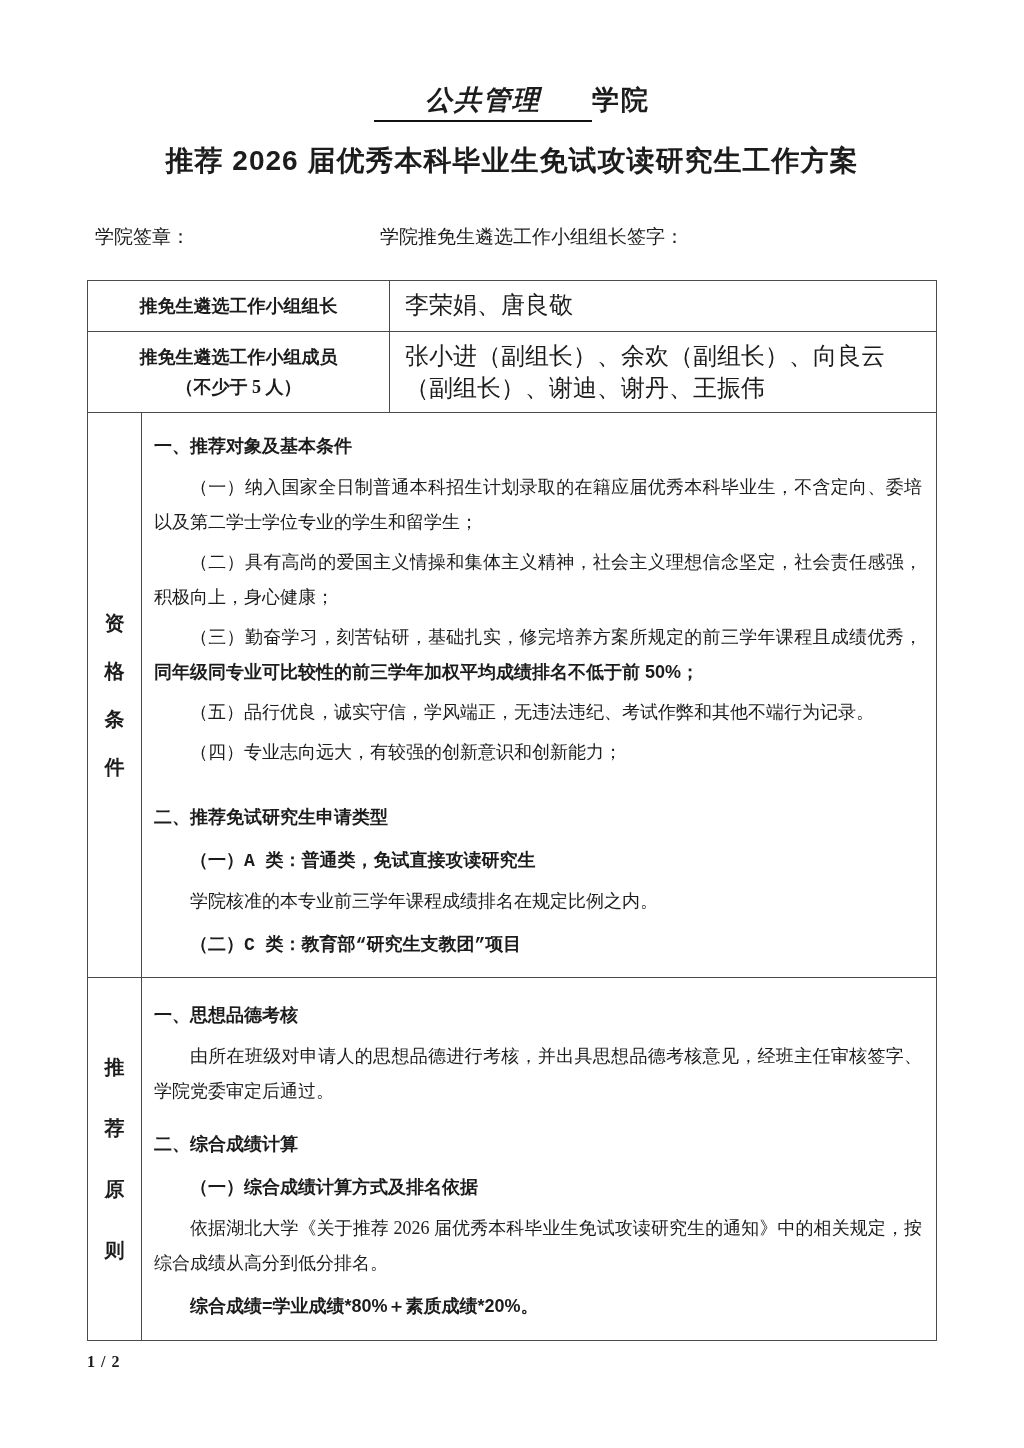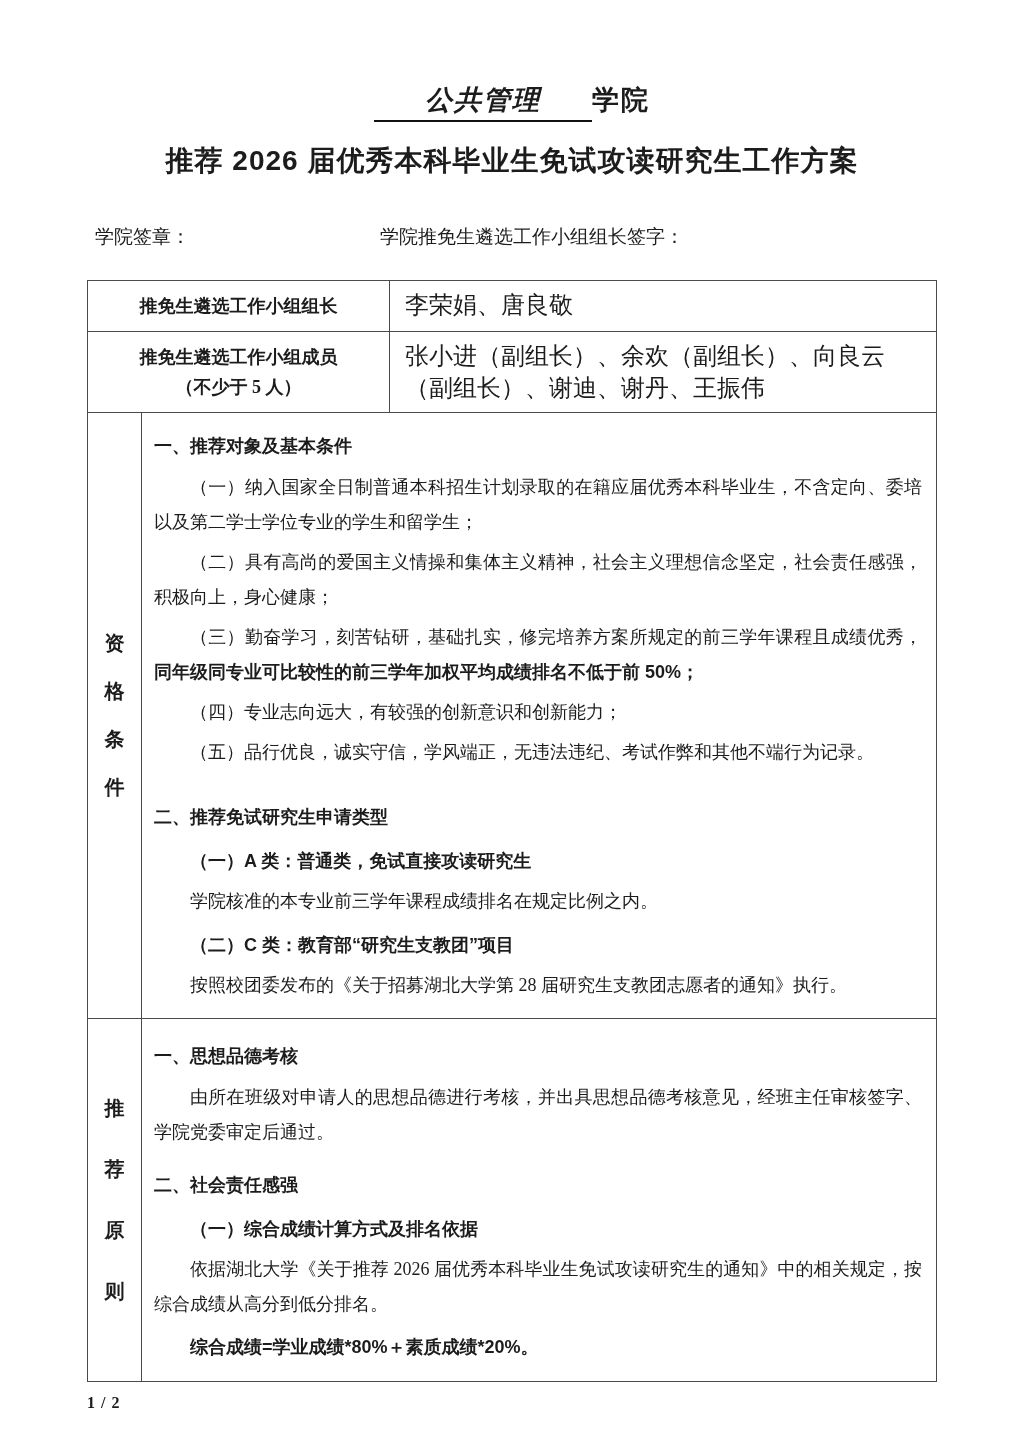--- a/index.html
+++ b/index.html
@@ -99,21 +99,21 @@
   .sec-prin { min-height: 363px; }
 
   .h1 {
     font-family: "Liberation Sans", "DejaVu Sans", sans-serif;
     font-weight: bold;
     margin-top: 6px;
     margin-bottom: 6px;
   }
   .para { text-indent: 2em; margin: 5px 0; text-align: justify; }
   .sub-h {
-    font-family: Liberation Sans, sans-serif;
+    font-family: Liberation Mono, monospace;
     font-weight: bold;
     text-indent: 2em;
     margin: 9px 0 4px 0;
   }
   .bold-tail {
     font-family: "Liberation Sans", "DejaVu Sans", sans-serif;
     font-weight: bold;
   }
   .formula {
     font-family: "Liberation Sans", "DejaVu Sans", sans-serif;
@@ -172,41 +172,40 @@
         <span>资</span>
         <span>格</span>
         <span>条</span>
         <span>件</span>
       </div>
       <div class="cell-content">
         <div class="h1">一、推荐对象及基本条件</div>
         <div class="para">（一）纳入国家全日制普通本科招生计划录取的在籍应届优秀本科毕业生，不含定向、委培以及第二学士学位专业的学生和留学生；</div>
         <div class="para">（二）具有高尚的爱国主义情操和集体主义精神，社会主义理想信念坚定，社会责任感强，积极向上，身心健康；</div>
         <div class="para"><span>（三）勤奋学习，刻苦钻研，基础扎实，修完培养方案所规定的前三学年课程且成绩优秀，</span><span class="bold-tail">同年级同专业可比较性的前三学年加权平均成绩排名不低于前 50%；</span></div>
+        <div class="para">（五）品行优良，诚实守信，学风端正，无违法违纪、考试作弊和其他不端行为记录。</div>
         <div class="para">（四）专业志向远大，有较强的创新意识和创新能力；</div>
-        <div class="para">（五）品行优良，诚实守信，学风端正，无违法违纪、考试作弊和其他不端行为记录。</div>
         <div class="h1" style="margin-top:30px;">二、推荐免试研究生申请类型</div>
         <div class="sub-h">（一）A 类：普通类，免试直接攻读研究生</div>
         <div class="para">学院核准的本专业前三学年课程成绩排名在规定比例之内。</div>
         <div class="sub-h">（二）C 类：教育部“研究生支教团”项目</div>
-        <div class="para">按照校团委发布的《关于招募湖北大学第 28 届研究生支教团志愿者的通知》执行。</div>
       </div>
     </div>
 
     <div class="trow sec-prin">
       <div class="cell-side side-prin">
         <span>推</span>
         <span>荐</span>
         <span>原</span>
         <span>则</span>
       </div>
       <div class="cell-content">
         <div class="h1" style="margin-top:10px;">一、思想品德考核</div>
         <div class="para">由所在班级对申请人的思想品德进行考核，并出具思想品德考核意见，经班主任审核签字、学院党委审定后通过。</div>
-        <div class="h1" style="margin-top:18px;">二、社会责任感强</div>
+        <div class="h1" style="margin-top:18px;">二、综合成绩计算</div>
         <div class="sub-h">（一）综合成绩计算方式及排名依据</div>
         <div class="para">依据湖北大学《关于推荐 2026 届优秀本科毕业生免试攻读研究生的通知》中的相关规定，按综合成绩从高分到低分排名。</div>
         <div class="formula">综合成绩=学业成绩*80%＋素质成绩*20%。</div>
       </div>
     </div>
 
   </div>
 
   <div class="footer">1 / 2</div>
 

